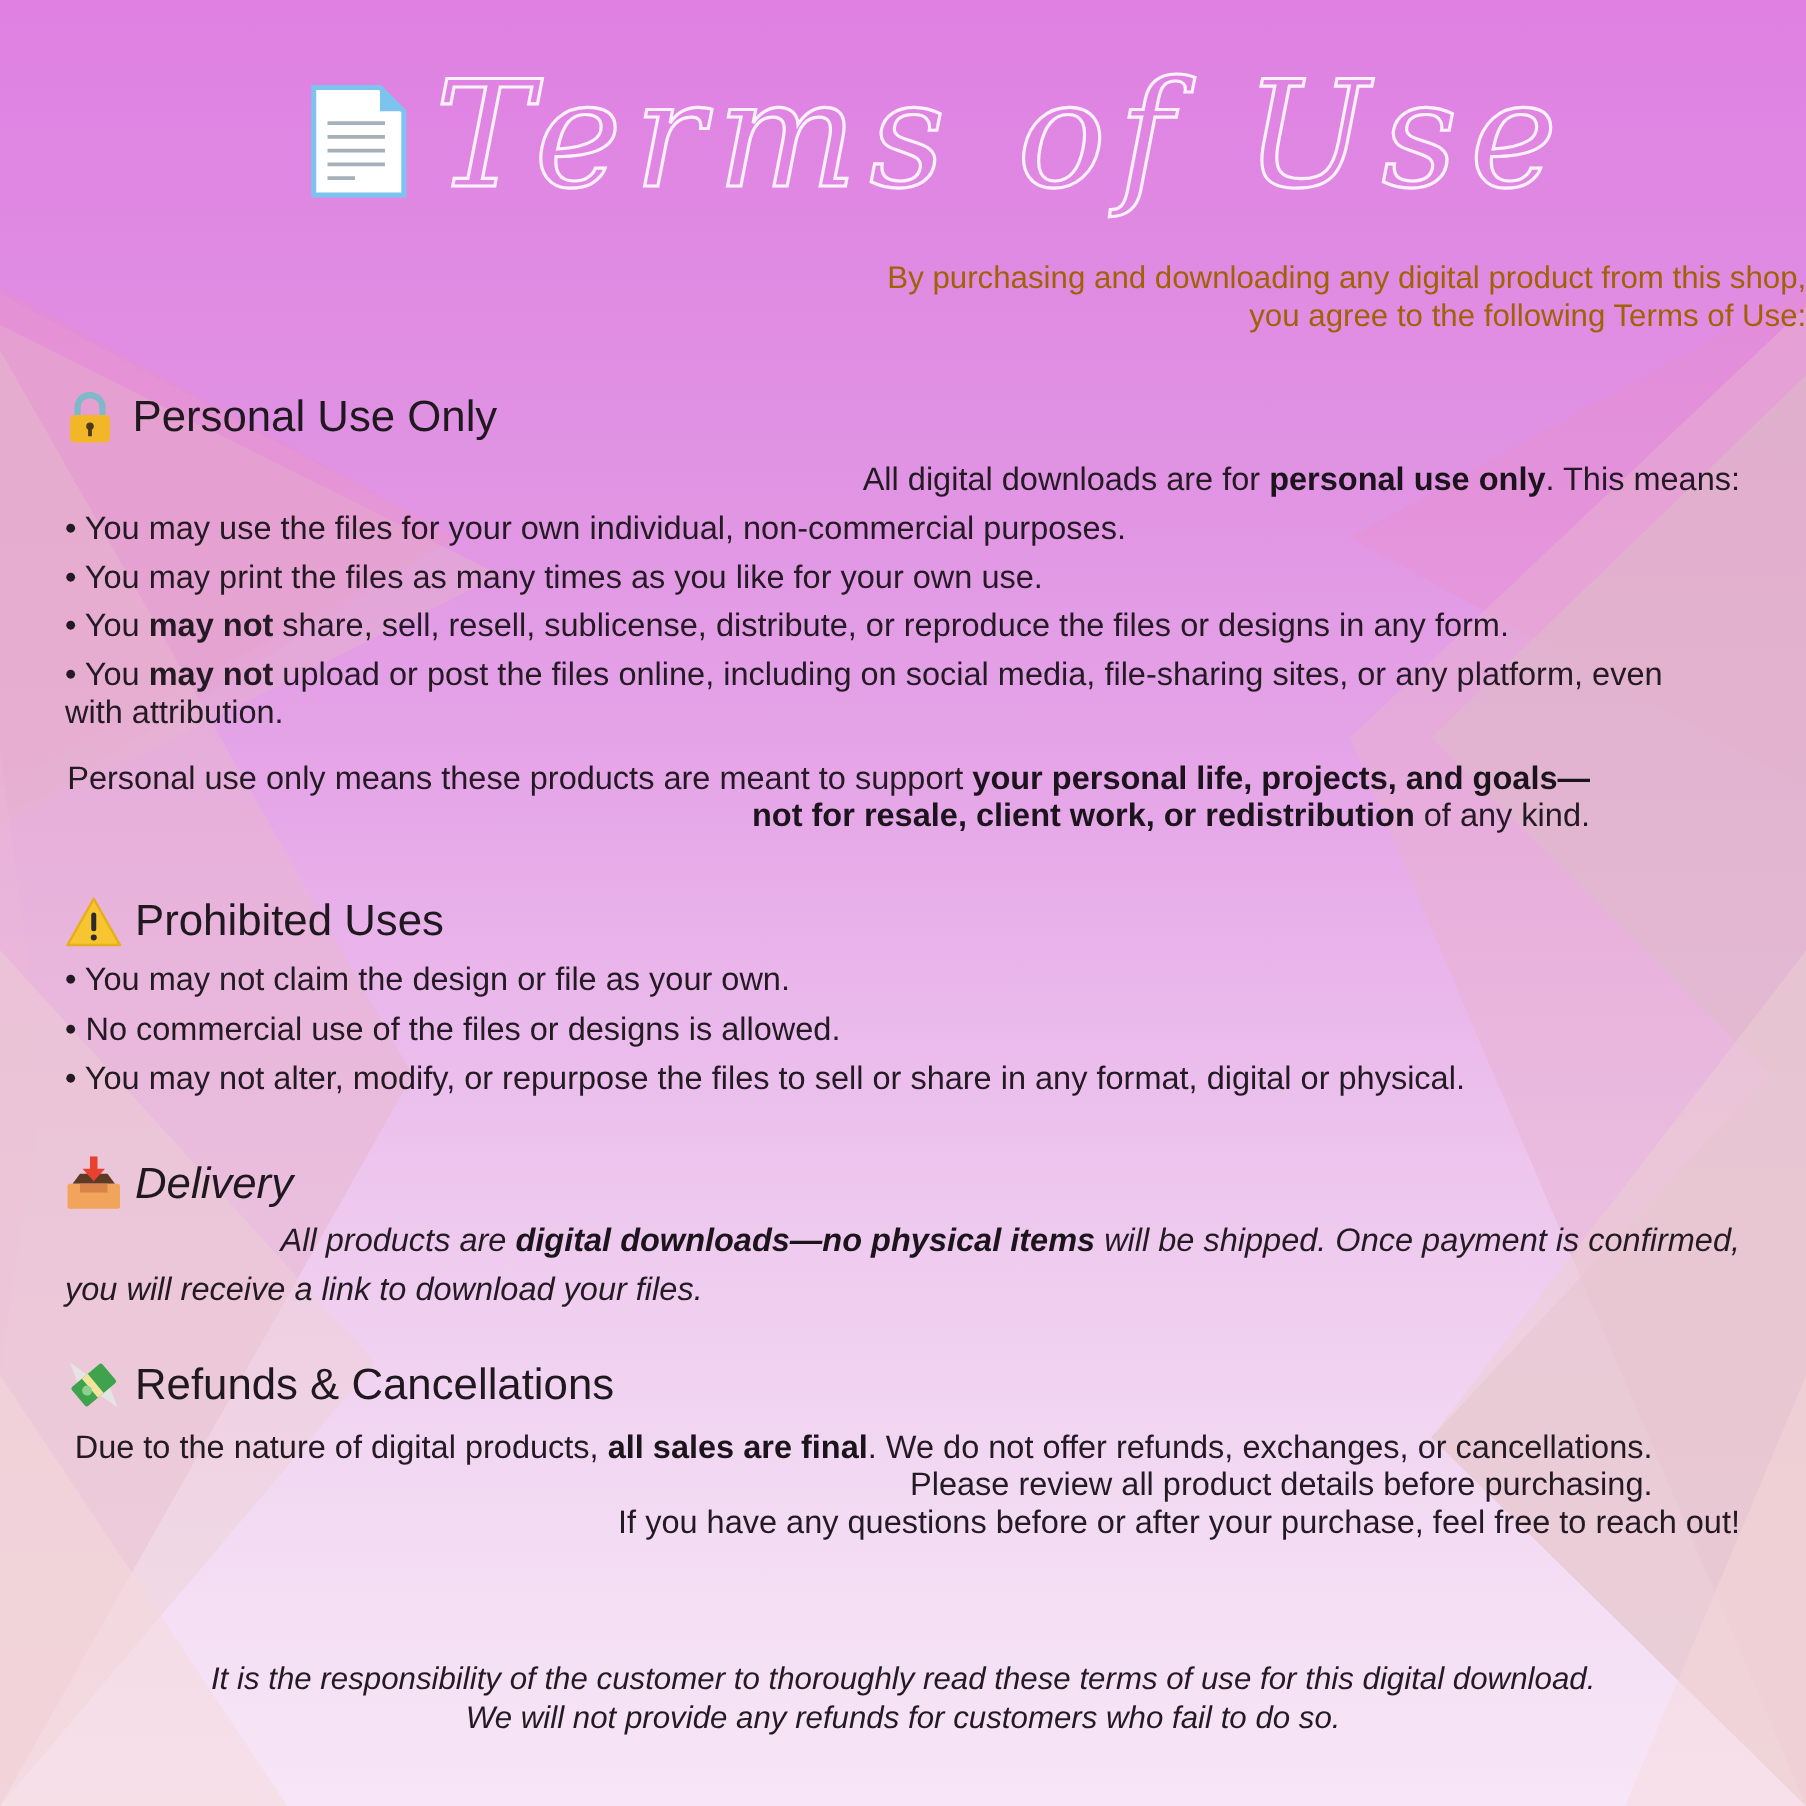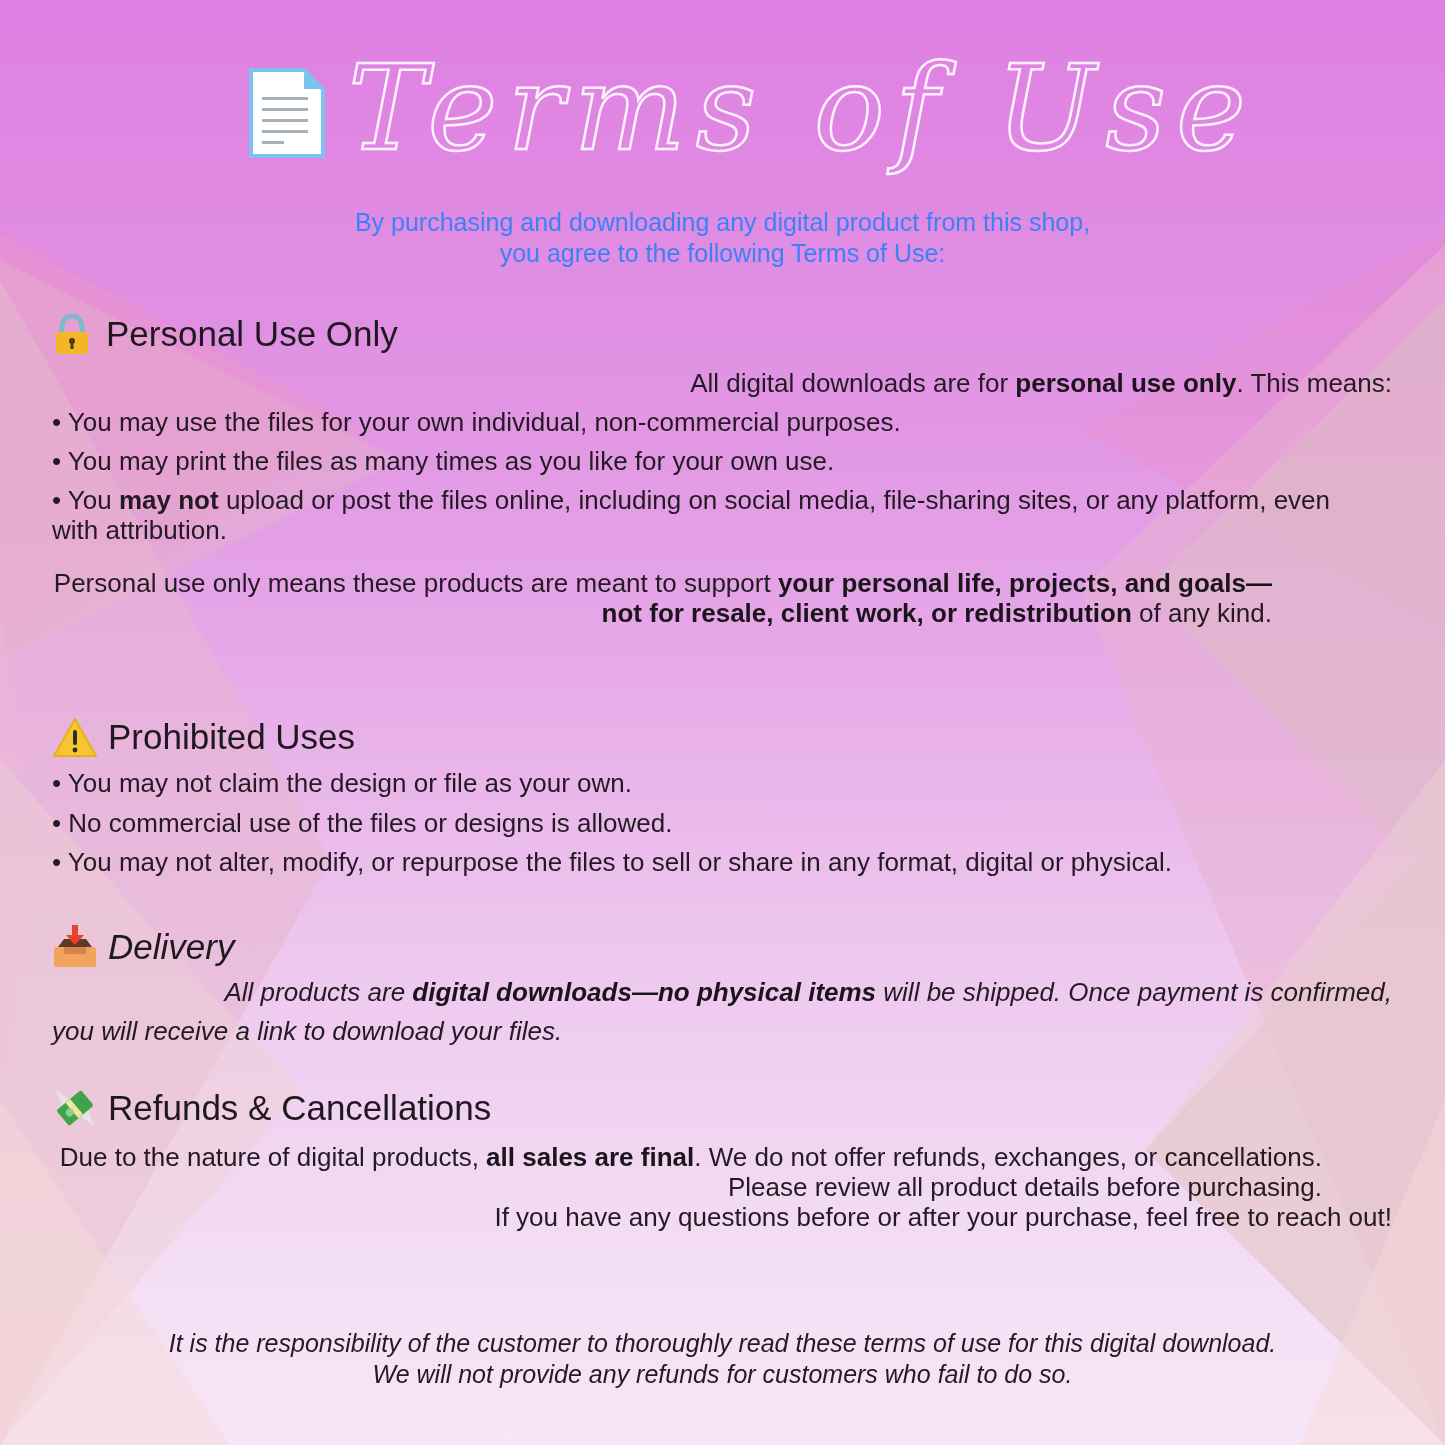--- a/index.html
+++ b/index.html
@@ -24,21 +24,21 @@
       font-size: 118px; color: #fbeefb; letter-spacing: 10px;
       -webkit-text-stroke: 0.5px #fbeefb;
       color: transparent;
       -webkit-text-stroke: 2.5px #fdf1fd;
       line-height: 1;
       text-align: right;
     }
 
     .intro {
       position: absolute; left: 0; width: 1445px; top: 207px;
-      text-align: center; font-size: 25px; line-height: 31px; color: #3b82f6;
+      text-align: right; font-size: 25px; line-height: 31px; color: #a16207;
     }
 
     .section { position: absolute; left: 52px; width: 1340px; }
     .sec-head { display: flex; align-items: center; font-size: 35px; color: #1f181f; height: 44px; }
     .sec-head .ico { width: 40px; height: 40px; margin-right: 10px; display: inline-flex; align-items: center; justify-content: center; }
     .para { font-size: 26px; line-height: 30px; color: #231a23; text-align: right; }
     .para b { font-weight: 700; color: #1c141c; }
     .line { font-size: 26px; line-height: 30px; margin-top: 9px; }
 
     .footer {
@@ -96,20 +96,21 @@
           <rect x="17.5" y="29" width="3" height="7" fill="#4a3a1a"></rect>
         </svg>
       </span>
       <span style="margin-left:4px;">Personal Use Only</span>
     </div>
     <div class="para" style="margin-top:12px;">
       <span>All digital downloads are for </span><b>personal use only</b><span>. This means:</span>
     </div>
     <div class="line"><span>• You may use the files for your own individual, non-commercial purposes.</span></div>
     <div class="line"><span>• You may print the files as many times as you like for your own use.</span></div>
+    <div class="line"><span>• You </span><b>may not</b><span> share, sell, resell, sublicense, distribute, or reproduce the files or designs in any form.</span></div>
     <div class="line" style="width:1290px;"><span>• You </span><b>may not</b><span> upload or post the files online, including on social media, file-sharing sites, or any platform, even with attribution.</span></div>
     <div class="para" style="margin-top:23px; width:1220px;">
       <span>Personal use only means these products are meant to support </span><b>your personal life, projects, and goals—not for resale, client work, or redistribution</b><span> of any kind.</span>
     </div>
   </div>
 
   <div class="section" style="top:715px;">
     <div class="sec-head">
       <span class="ico" style="width:46px;">
         <svg width="46" height="42" viewBox="0 0 46 42">

